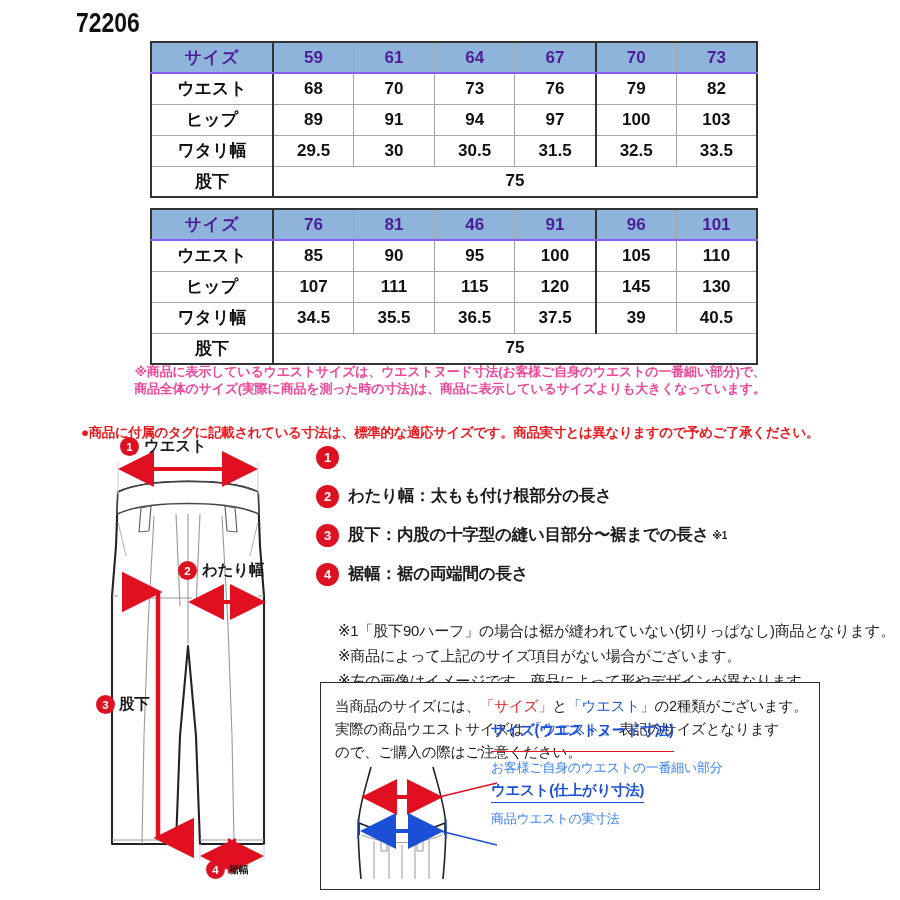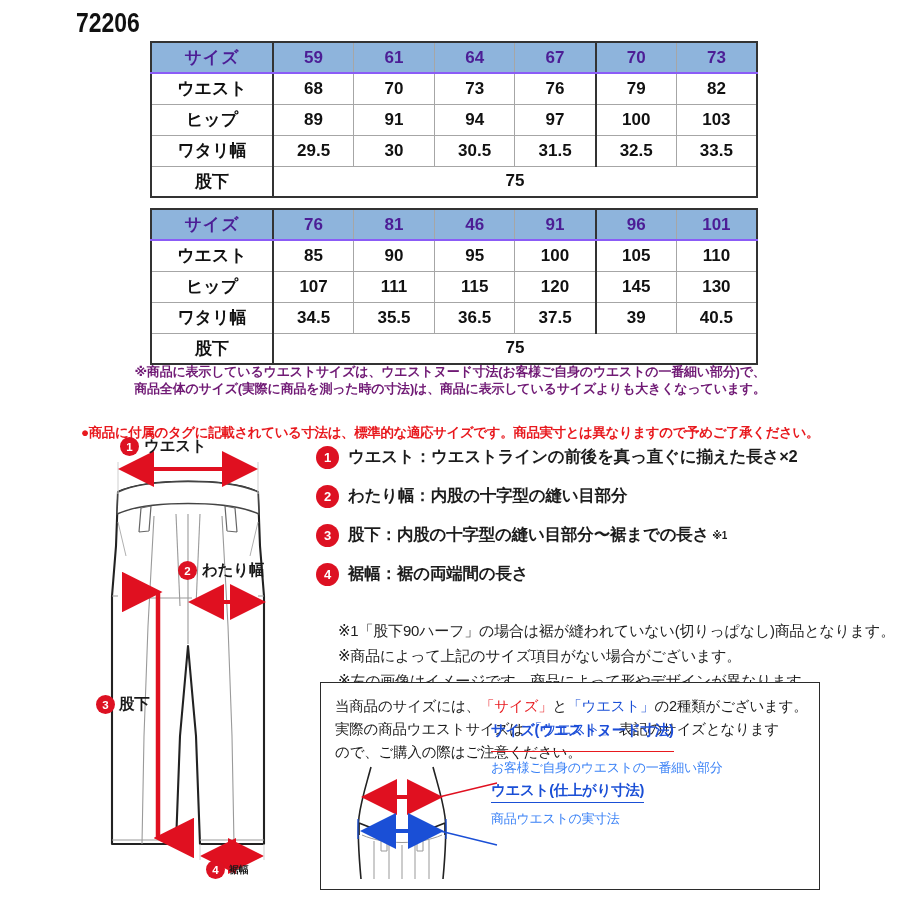--- a/index.html
+++ b/index.html
@@ -63,21 +63,21 @@
   .size-table tr.last-row td { border-bottom: 2px solid #333; }
   .size-table .vdiv { border-left: 2px solid #333; }
   .size-table .span-cell { border-left: 2px solid #333; }
 
   
   .note-brown {
     position: absolute;
     left: 0;
     width: 900px;
     text-align: center;
-    color: #701a75;
+    color: #ec4899;
     font-size: 13px;
     font-weight: 700;
     line-height: 1.45;
     letter-spacing: -0.2px;
   }
   .note-brown.l1 { top: 363px; }
   .note-brown.l2 { top: 380px; }
 
   .note-red-bold {
     position: absolute;
@@ -394,25 +394,24 @@
 
   <div style="position:absolute; left:118px; top:424px; display:flex; align-items:center;">
     <span class="badge" style="width:19px;height:19px;font-size:11.5px;margin-right:4px;">4</span>
     <span style="font-size:10px;font-weight:700;letter-spacing:-0.2px;">裾幅</span>
   </div>
 </div>
 
 <div class="legend">
   <div class="legend-item">
     <span class="badge">1</span>
-    <span class="legend-text">ウエスト：ウエストラインの前後を真っ直ぐに揃えた長さ×2</span>
   </div>
   <div class="legend-item">
     <span class="badge">2</span>
-    <span class="legend-text">わたり幅：内股の十字型の縫い目部分</span>
+    <span class="legend-text">わたり幅：太もも付け根部分の長さ</span>
   </div>
   <div class="legend-item">
     <span class="badge">3</span>
     <span class="legend-text">股下：内股の十字型の縫い目部分〜裾までの長さ</span>
     <span class="legend-text sup" style="font-weight:700;font-size:10px;margin-left:3px;">※1</span>
   </div>
   <div class="legend-item">
     <span class="badge">4</span>
     <span class="legend-text">裾幅：裾の両端間の長さ</span>
   </div>

